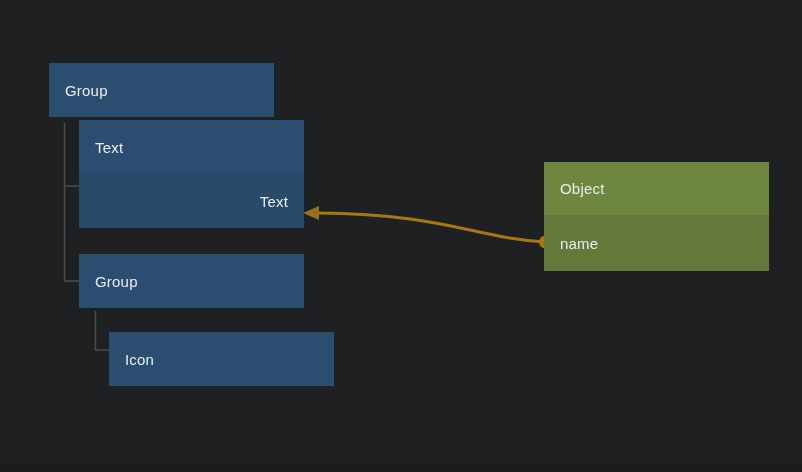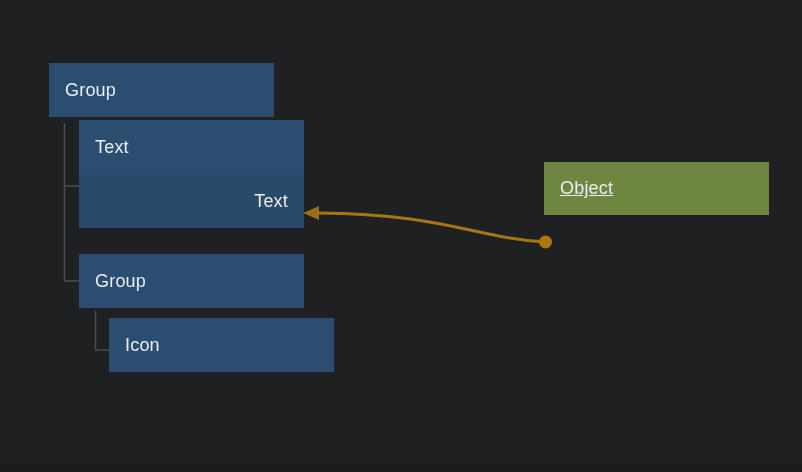--- a/index.html
+++ b/index.html
@@ -32,21 +32,21 @@
     stroke-width: 3;
     fill: none;
   }
   .port-dot { fill: var(--port-color, #aa780f); }
   .arrowhead { fill: var(--wire-arrow-color, #96701a); }
 
   .node {
     position: absolute;
     width: 225px;
     color: var(--text-color, #e9edf1);
-    font-size: 18px;
+    font-size: 15px;
     letter-spacing: 0.2px;
   }
   .row {
     height: 54px;
     display: flex;
     align-items: center;
     padding: 0 16px;
     box-sizing: border-box;
   }
   .node.blue .hdr  { background: var(--layer-node-fill, #2b4e70); }
@@ -90,27 +90,30 @@
       <span>Text</span>
     </div>
   </div>
 
   <div class="node blue" style="left:79px; top:254px;">
     <div class="row hdr">
       <span>Group</span>
     </div>
   </div>
 
-  <div class="node blue" style="left:109px; top:318px;">
+  <div class="node blue" style="left:109px; top:332px;">
     <div class="row hdr">
       <span>Icon</span>
     </div>
   </div>
 
-  <div class="node green" style="left:544px; top:162px;text-decoration:underline;">
+  <div class="node green" style="left:544px; top:162px;">
     <div class="row hdr">
       <span>Object</span>
+    </div>
+    <div class="row prop">
+      <span>name</span>
     </div>
   </div>
 
   <div class="bottom-track"></div>
 
 </div>
 
 </body></html>

